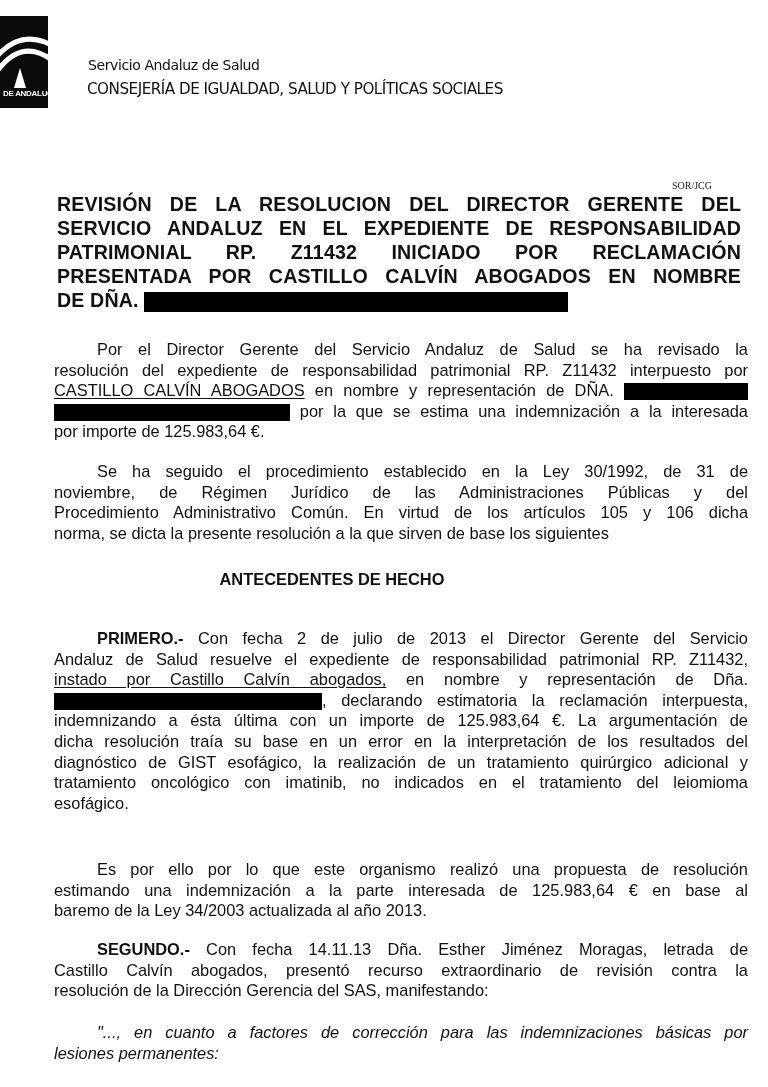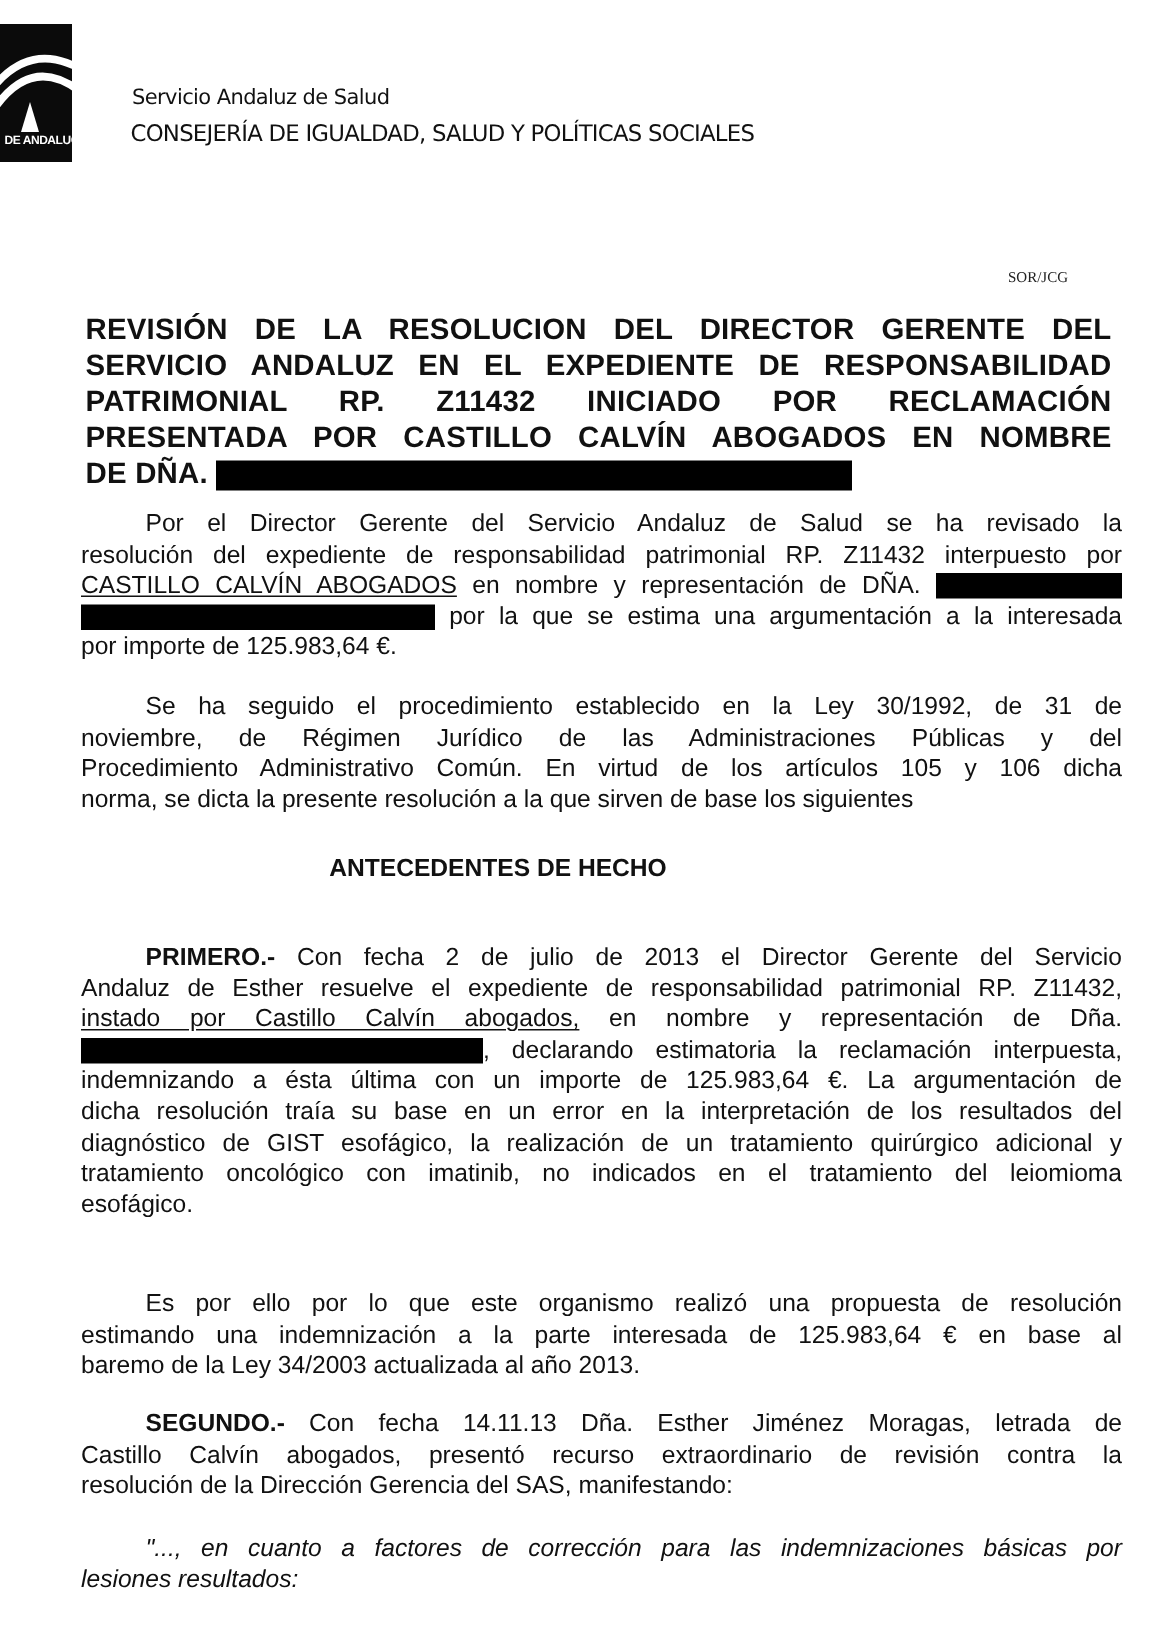--- a/index.html
+++ b/index.html
@@ -8,21 +8,21 @@
 
   .logo { position:absolute; left:0; top:16px; width:48px; height:92px; background:#0b0b0b; }
   .logo svg { position:absolute; left:0; top:4px; }
   .logo-text { position:absolute; left:0; bottom:10px; width:66px; color:#fff; font-family:"Liberation Sans Narrow","Liberation Sans",sans-serif; font-size:8px; font-weight:bold; letter-spacing:-0.3px; white-space:nowrap; overflow:hidden; text-align:right; padding-right:6px; box-sizing:border-box; }
 
   .hdr1 { position:absolute; left:88px; top:57px; font-family:"DejaVu Sans",sans-serif; font-size:14px; letter-spacing:-0.4px; color:#111; }
   .hdr2 { position:absolute; left:87px; top:80px; font-family:"DejaVu Sans",sans-serif; font-size:15.2px; letter-spacing:-0.5px; color:#111; font-weight:500; }
 
   .ref { position:absolute; left:672px; top:180px; font-family:Liberation Serif, serif; font-size:10px; color:#222; }
 
-  .title { position:absolute; left:57px; top:208px; width:684px; font-family:"Liberation Sans",sans-serif; font-weight:bold; font-size:19.6px; line-height:24px; text-align:justify; color:#111; letter-spacing:0.15px; }
+  .title { position:absolute; left:57px; top:192px; width:684px; font-family:"Liberation Sans",sans-serif; font-weight:bold; font-size:19.6px; line-height:24px; text-align:justify; color:#111; letter-spacing:0.15px; }
   .title .line { display:block; text-align:justify; text-align-last:justify; white-space:nowrap; height:24px; }
   .title .line.last { text-align-last:left; }
   .redact { display:inline-block; background:#000; vertical-align:middle; }
 
   .body { position:absolute; left:54px; width:694px; font-family:"Liberation Sans",sans-serif; font-size:16.4px; line-height:20.6px; color:#111; }
   .body .ln { display:block; white-space:nowrap; text-align:justify; text-align-last:justify; height:20.6px; }
   .body .ln.last { text-align-last:left; }
   .ind { padding-left:43px; }
   .u { text-decoration:underline; text-underline-offset:2px; }
   .b { font-weight:bold; }
@@ -54,36 +54,36 @@
     <span class="line">SERVICIO ANDALUZ EN EL EXPEDIENTE DE RESPONSABILIDAD</span>
     <span class="line">PATRIMONIAL RP. Z11432 INICIADO POR RECLAMACIÓN</span>
     <span class="line">PRESENTADA POR CASTILLO CALVÍN ABOGADOS EN NOMBRE</span>
     <span class="line last"><span>DE DÑA.</span> <span class="redact" style="width:424px;height:20px;"></span></span>
   </div>
 
   <div class="body" style="top:339px;">
     <span class="ln ind">Por el Director Gerente del Servicio Andaluz de Salud se ha revisado la</span>
     <span class="ln">resolución del expediente de responsabilidad patrimonial RP. Z11432 interpuesto por</span>
     <span class="ln"><span class="u">CASTILLO CALVÍN ABOGADOS</span><span> en nombre y representación de DÑA.</span> <span class="redact" style="width:124px;height:17px;"></span></span>
-    <span class="ln"><span class="redact" style="width:236px;height:17px;"></span> <span>por la que se estima una argumentación a la interesada</span></span>
+    <span class="ln"><span class="redact" style="width:236px;height:17px;"></span> <span>por la que se estima una indemnización a la interesada</span></span>
     <span class="ln last">por importe de 125.983,64 €.</span>
   </div>
 
   <div class="body" style="top:461px;">
     <span class="ln ind">Se ha seguido el procedimiento establecido en la Ley 30/1992, de 31 de</span>
     <span class="ln">noviembre, de Régimen Jurídico  de las Administraciones Públicas y del</span>
     <span class="ln">Procedimiento Administrativo Común. En virtud de los artículos 105 y 106 dicha</span>
     <span class="ln last">norma, se dicta la presente resolución a la que sirven de base los siguientes</span>
   </div>
 
   <div class="section-head">ANTECEDENTES DE HECHO</div>
 
   <div class="body" style="top:628px;">
     <span class="ln ind"><span class="b">PRIMERO.-</span><span> Con fecha 2 de julio de 2013 el Director Gerente del Servicio</span></span>
-    <span class="ln">Andaluz de Esther resuelve el expediente de responsabilidad patrimonial RP. Z11432,</span>
+    <span class="ln">Andaluz de Salud resuelve el expediente de responsabilidad patrimonial RP. Z11432,</span>
     <span class="ln"><span class="u">instado por Castillo Calvín abogados,</span><span> en nombre y representación de Dña.</span></span>
     <span class="ln"><span class="redact" style="width:268px;height:17px;"></span><span>, declarando estimatoria la reclamación interpuesta,</span></span>
     <span class="ln">indemnizando a ésta última con un importe de 125.983,64 €. La argumentación de</span>
     <span class="ln">dicha resolución traía su base en un error en la interpretación de los resultados del</span>
     <span class="ln">diagnóstico de GIST esofágico, la realización de un tratamiento quirúrgico adicional y</span>
     <span class="ln">tratamiento oncológico con imatinib, no indicados en el tratamiento del leiomioma</span>
     <span class="ln last">esofágico.</span>
   </div>
 
   <div class="body" style="top:859px;">
@@ -93,16 +93,16 @@
   </div>
 
   <div class="body" style="top:939px;">
     <span class="ln ind"><span class="b">SEGUNDO.-</span><span> Con fecha 14.11.13 Dña. Esther Jiménez Moragas, letrada de</span></span>
     <span class="ln">Castillo Calvín abogados, presentó recurso extraordinario de revisión contra la</span>
     <span class="ln last">resolución de la Dirección Gerencia del SAS, manifestando:</span>
   </div>
 
   <div class="body it" style="top:1022px;">
     <span class="ln ind">"..., en cuanto a factores de corrección para las indemnizaciones básicas por</span>
-    <span class="ln last">lesiones resultados:</span>
+    <span class="ln last">lesiones permanentes:</span>
   </div>
 
 </div>
 
 </body></html>

